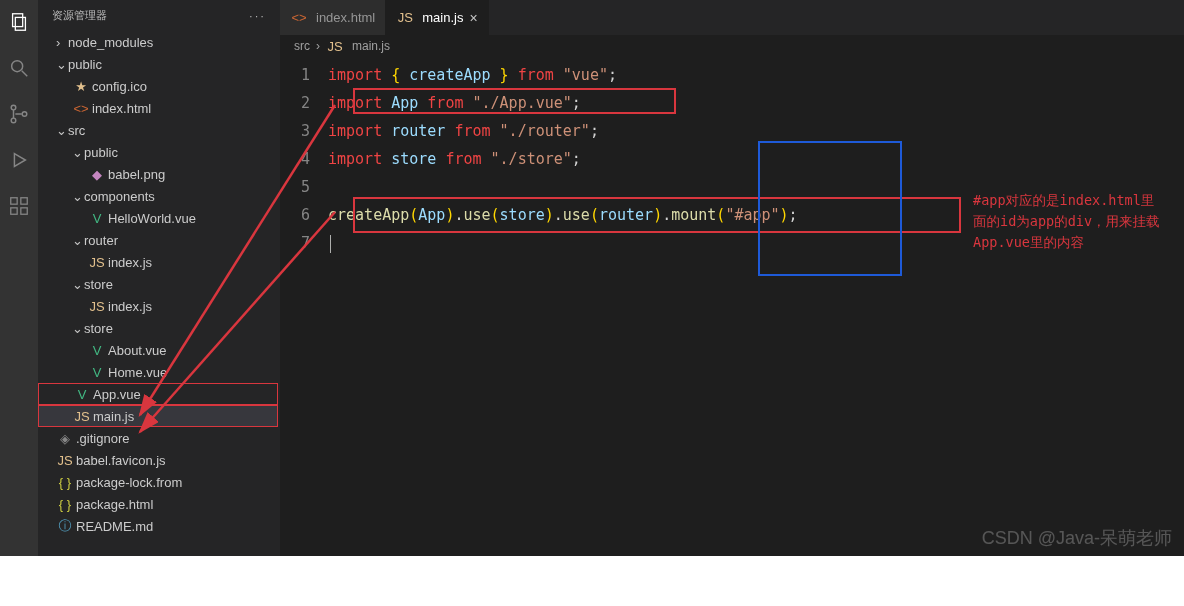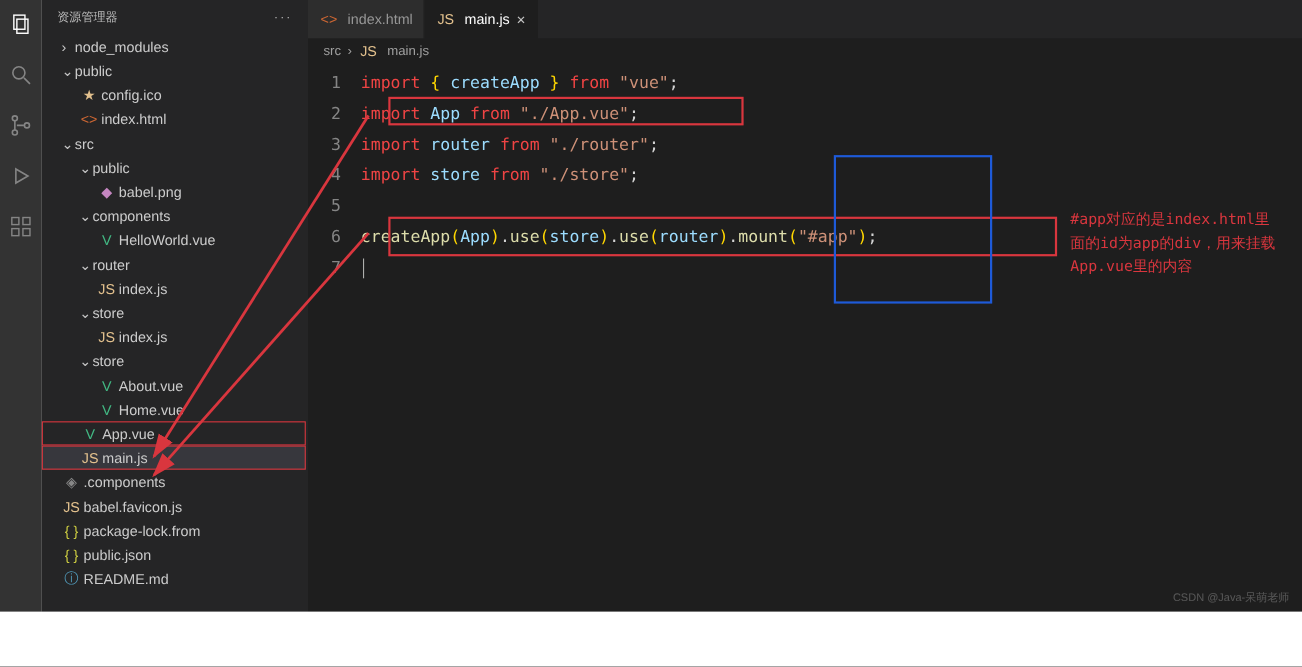--- a/index.html
+++ b/index.html
@@ -34,21 +34,21 @@
   .gut{ width:48px; text-align:right; padding-right:18px; color:#858585;}
   .code{ white-space:pre;}
   .tk-pink{color:#ef4444;}
   .tk-str{color:#ce9178;} .tk-yel{color:#dcdcaa;} .tk-lblue{color:#9cdcfe;}
   .tk-wh{color:#d4d4d4;} .tk-gold{color:#ffd700;}
   .cursor-caret{display:inline-block; width:1px; height:18px; background:#aeafad; vertical-align:middle; margin-left:2px;}
   .ov-red{ position:absolute; border:2px solid #d9363e; pointer-events:none;}
   .ov-blue{ position:absolute; border:2.5px solid #1e5ad8; pointer-events:none;}
   .ov-arrow{ position:absolute; pointer-events:none;}
   .annotation{ color:#d9363e; font-size:13.5px; line-height:1.55;}
-  .watermark{ position:absolute; right:12px; bottom:6px; color:rgba(255,255,255,0.25); font-size:10px;}
+  .watermark{ position:absolute; right:12px; bottom:6px; color:rgba(255,255,255,0.25); font-size:18px;}
   svg{display:block;}
 </style>
 </head>
 <body>
 
 <div class="app">
 
   <div class="activity">
     <div class="act-icon active">
         <svg width="22" height="22" viewBox="0 0 24 24" fill="none" stroke="currentColor" stroke-width="1.4">
@@ -177,36 +177,36 @@
           <span>App.vue</span>
         </div>
       <div class="tree-row sel box-red" style="margin:0 2px 0 0;">
           <span class="ind i1"></span>
           <span class="ficon c-yellow">JS</span>
           <span>main.js</span>
         </div>
       <div class="tree-row">
           <span class="ind i0"></span>
           <span class="ficon" style="color:#888;">◈</span>
-          <span>.components</span>
+          <span>.gitignore</span>
         </div>
       <div class="tree-row">
           <span class="ind i0"></span>
           <span class="ficon c-yellow">JS</span>
           <span>babel.favicon.js</span>
         </div>
       <div class="tree-row">
           <span class="ind i0"></span>
           <span class="ficon c-braces">{ }</span>
           <span>package-lock.from</span>
         </div>
       <div class="tree-row">
           <span class="ind i0"></span>
           <span class="ficon c-braces">{ }</span>
-          <span>public.json</span>
+          <span>package.html</span>
         </div>
       <div class="tree-row">
           <span class="ind i0"></span>
           <span class="ficon c-info">ⓘ</span>
           <span>README.md</span>
         </div>
     </div>
   </div>
 
   <div class="main">

